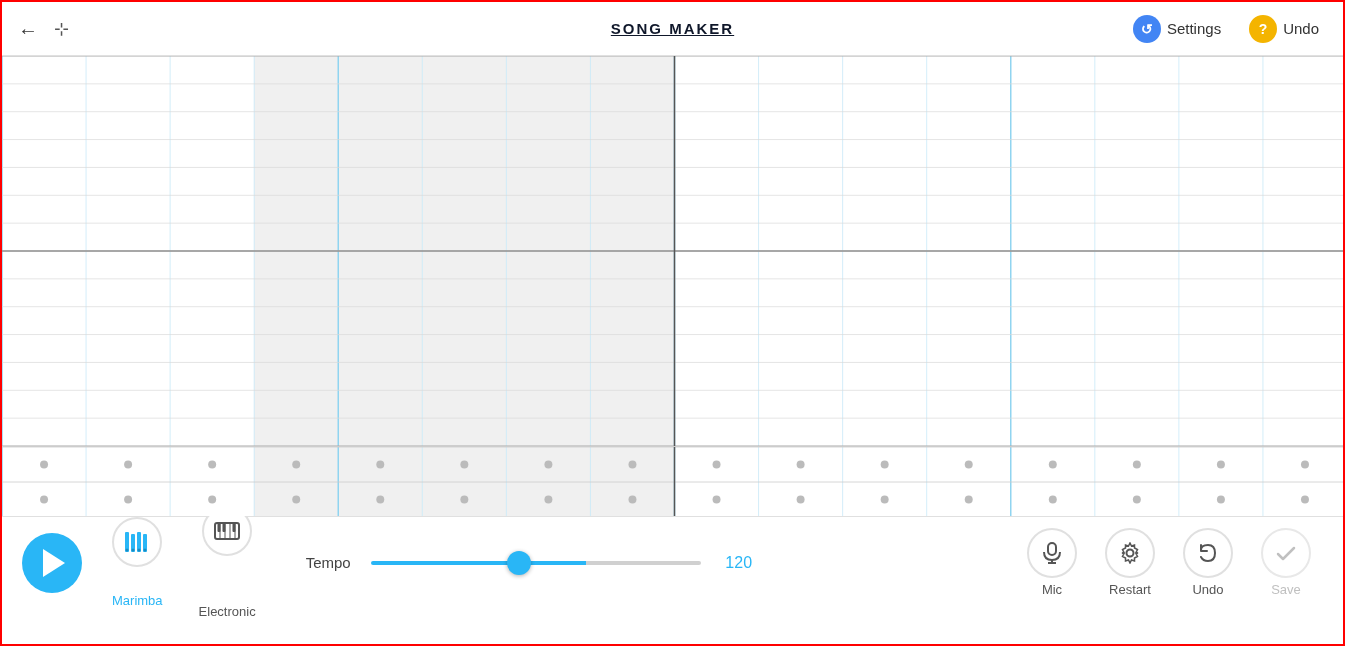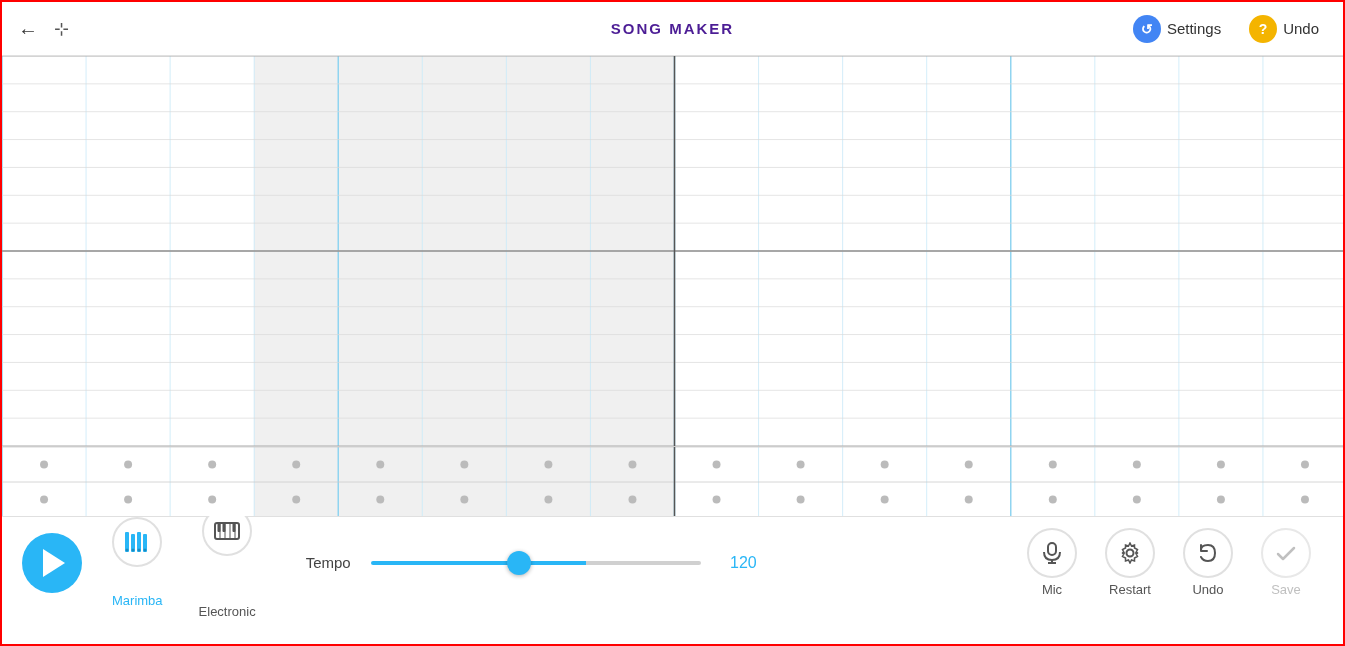--- a/index.html
+++ b/index.html
@@ -27,21 +27,22 @@
       align-items: center;
       gap: 16px;
     }
     #header-center {
       position: absolute;
       left: 50%;
       transform: translateX(-50%);
       font-weight: 700;
       font-size: 15px;
       letter-spacing: 2px;
-      color: #4c1d95;
+      color: #0f172a;
+      text-decoration: underline;
     }
     #header-right {
       display: flex;
       align-items: center;
       gap: 12px;
     }
 
     .header-btn {
       display: flex;
       align-items: center;
@@ -211,21 +212,21 @@
       border-radius: 50%;
       background: #29b6f6;
       cursor: pointer;
       box-shadow: 0 1px 4px rgba(0,0,0,0.3);
     }
     .tempo-value {
       font-size: 16px;
       color: #29b6f6;
       font-weight: 500;
       min-width: 36px;
-      text-align: right;
+      text-align: center;
     }
 
     #right-tools {
       display: flex;
       align-items: center;
       gap: 4px;
       margin-left: auto;
     }
     .tool-btn {
       display: flex;

